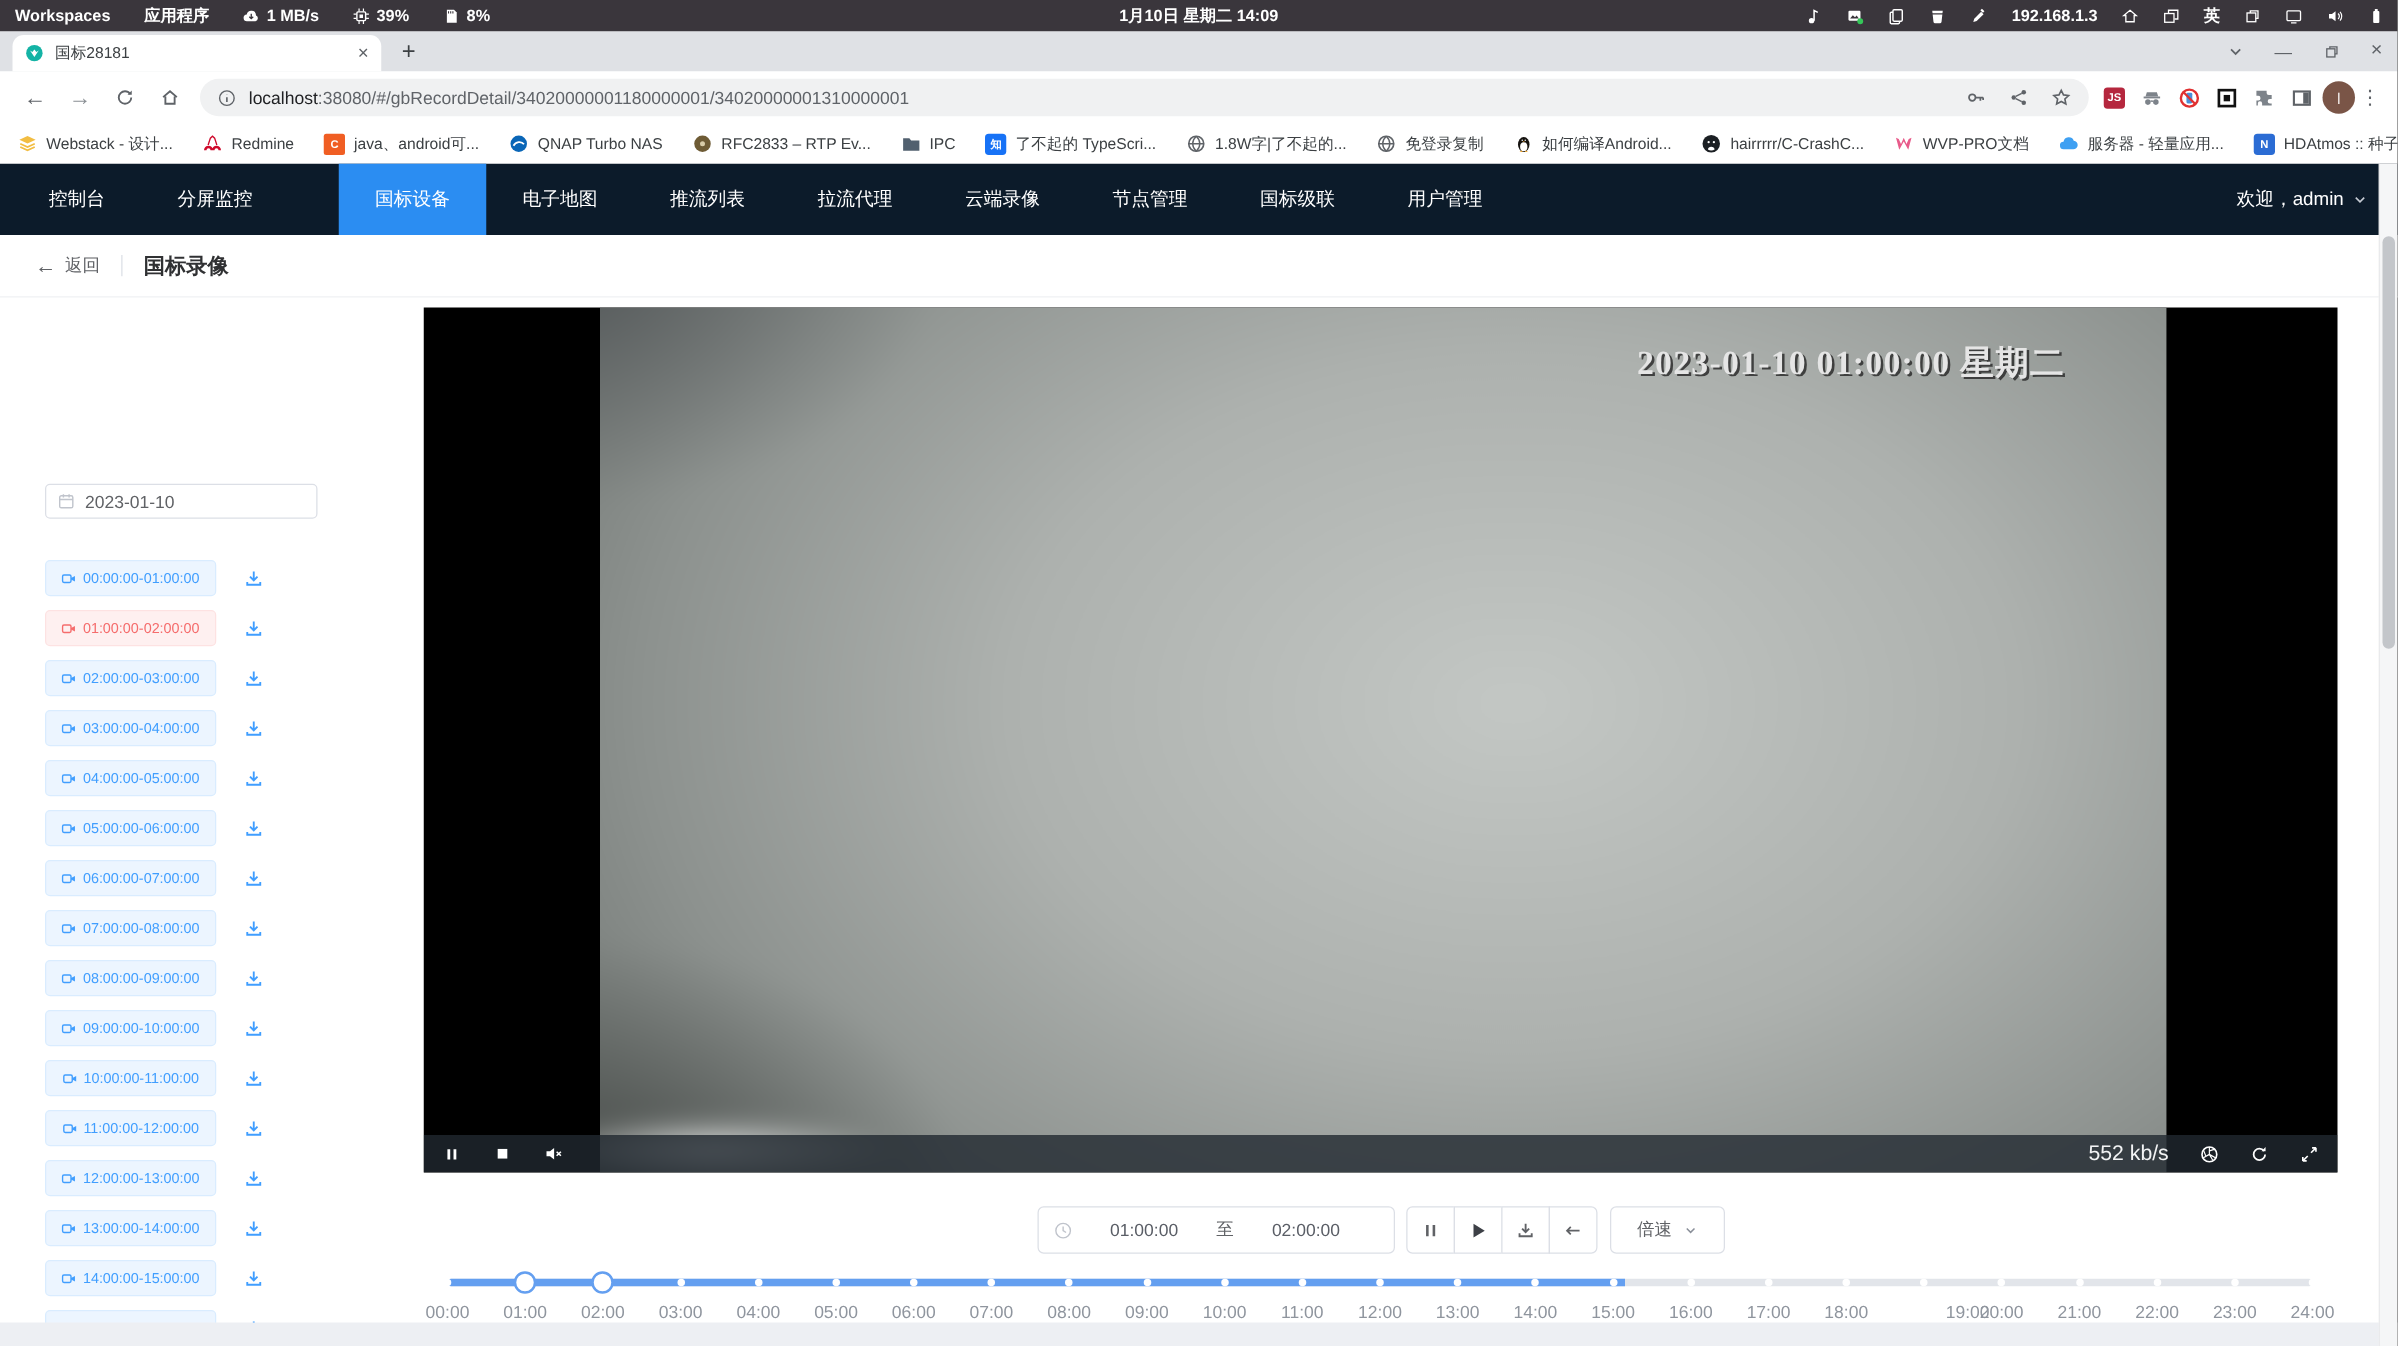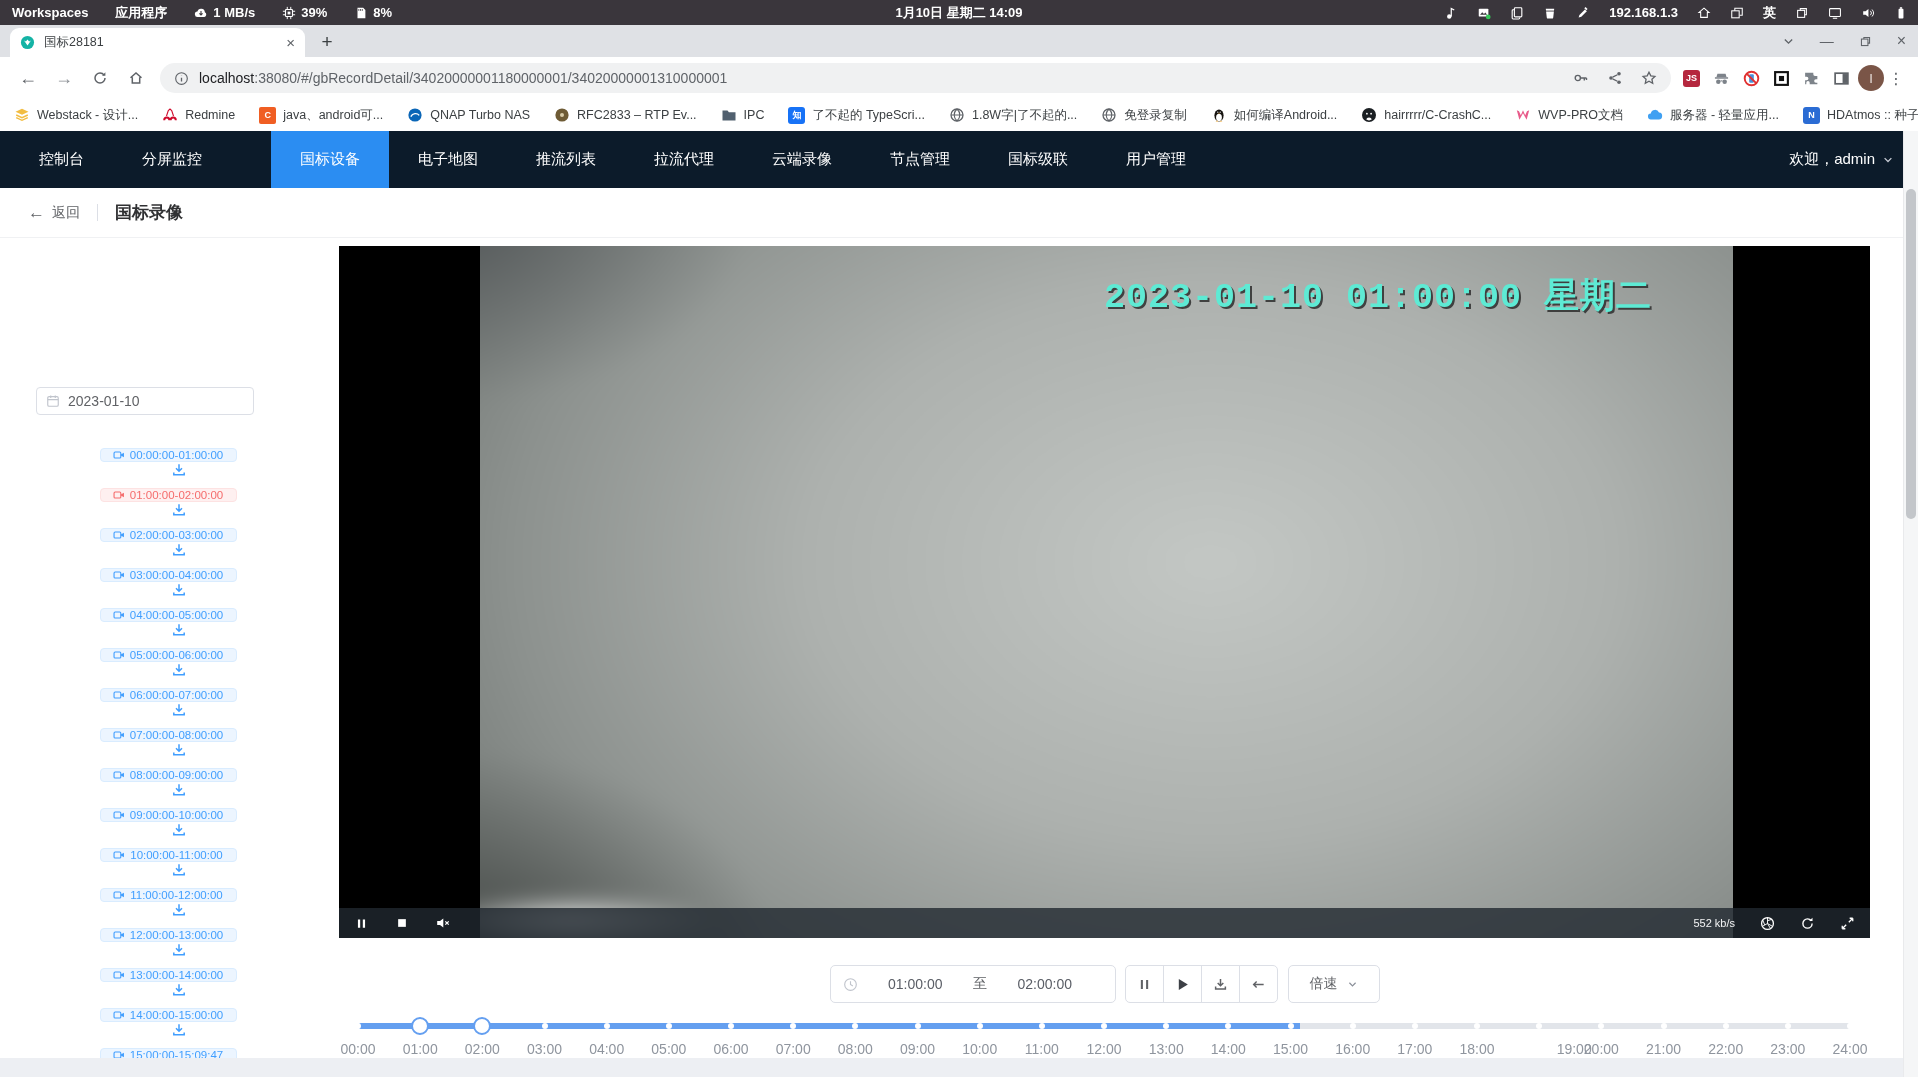--- a/index.html
+++ b/index.html
@@ -63,44 +63,44 @@
   .back-link .tg { font-size:17px; }
   .hdr-divider { width:1px; height:17px; background:#dcdfe6; margin:0 17px; }
   .page-title { font-size:17px; font-weight:bold; color:#303133; }
 
   
   .main { display:flex; height:839px;align-items:flex-end; }
   .sidebar { width:300px; padding-left:36px; flex-shrink:0; }
   .date-input { margin-top:13px; width:218px; height:28px; border:1px solid #dcdfe6; border-radius:4px; display:flex; align-items:center; padding:0 9px; gap:8px; color:#606266; font-size:14px; background:#fff; }
   .date-input .ic { font-size:14px; color:#c0c4cc; }
   .seg-list { margin-top:33px; display:flex; flex-direction:column; gap:11px; }
-  .seg-row { display:flex; align-items:center; height:29px;flex-direction:column; }
+  .seg-row { display:flex; align-items:center; height:29px; }
   .seg-pill { width:137px; height:29px; border-radius:4px; background:#ecf5ff; border:1px solid #d9ecff; color:#409eff; font-size:11.5px; display:flex; align-items:center; justify-content:center; gap:5px; cursor:pointer; }
   .seg-pill .ic { font-size:12px; }
   .seg-row.active .seg-pill { background:#fef0f0; border-color:#fde2e2; color:#f56c6c; }
   .seg-dl { margin-left:22px; color:#409eff; font-size:16px; cursor:pointer; }
 
   
   .player-col { flex:1; padding-top:15px; }
   .player { position:relative; margin-left:39px; width:1531px; height:692px; background:#000; overflow:hidden; }
   .video-frame { position:absolute; left:141px; width:1253px; top:0; bottom:0; overflow:hidden; background:#8d918f; }
   .video-frame::before { content:""; position:absolute; inset:-25px;
     background:
       radial-gradient(230px 42px at 115px 700px, rgba(246,248,247,.9), rgba(246,248,247,0) 65%),
       radial-gradient(430px 300px at 20px 740px, rgba(50,54,52,.7), rgba(50,54,52,0) 70%),
       radial-gradient(420px 260px at 0% 0%, rgba(66,70,74,.6), rgba(66,70,74,0) 70%),
       radial-gradient(900px 620px at 58% 46%, #c3c7c4 0%, #adb1ae 45%, #8c918e 78%, #707572 100%),
       linear-gradient(100deg, #5e6266 0%, #84888b 25%, #a9adaa 55%, #bbbfbc 72%, #7e8481 90%, #545955 100%);
     filter: blur(9px);
   }
-  .osd { position:absolute; top:26px; right:218px; font-family:Liberation Mono, monospace; font-weight:bold; font-size:35px; color:#5eead4; text-shadow:2px 2px 0 rgba(45,45,45,.85); letter-spacing:1px; z-index:3; }
+  .osd { position:absolute; top:26px; right:218px; font-family:Liberation Serif, serif; font-weight:bold; font-size:27px; color:#e5e5e5; text-shadow:2px 2px 0 rgba(45,45,45,.85); letter-spacing:1px; z-index:3; }
   .pcb { position:absolute; left:0; right:0; bottom:0; height:30px; background:rgba(33,40,48,.8); display:flex; align-items:center; padding:0 15px; gap:26px; z-index:4; color:#fff; }
   .pcb .ic { font-size:15px; color:#fff; cursor:pointer; }
   .pcb-right { margin-left:auto; display:flex; align-items:center; gap:25px; }
-  .bitrate { font-size:11px; color:#f2f3f4; }
+  .bitrate { font-size:17px; color:#f2f3f4; }
 
   
   .controls-row { margin-left:39px; width:1531px; margin-top:27px; display:flex; justify-content:center; align-items:center; }
   .time-box { width:286px; height:38px; border:1px solid #dcdfe6; border-radius:5px; display:flex; align-items:center; padding:0 12px; color:#5a5e66; font-size:14px; background:#fff; }
   .time-box .ic { font-size:15px; color:#c0c4cc; }
   .time-box .tval { flex:1; text-align:center; }
   .time-box .tsep { color:#606266; }
   .btn-group { display:flex; margin-left:9px; }
   .pbtn { width:39px; height:38px; border:1px solid #dcdfe6; background:#fff; display:flex; align-items:center; justify-content:center; color:#606266; margin-left:-1px; cursor:pointer; }
   .pbtn .ic { font-size:15px; }

